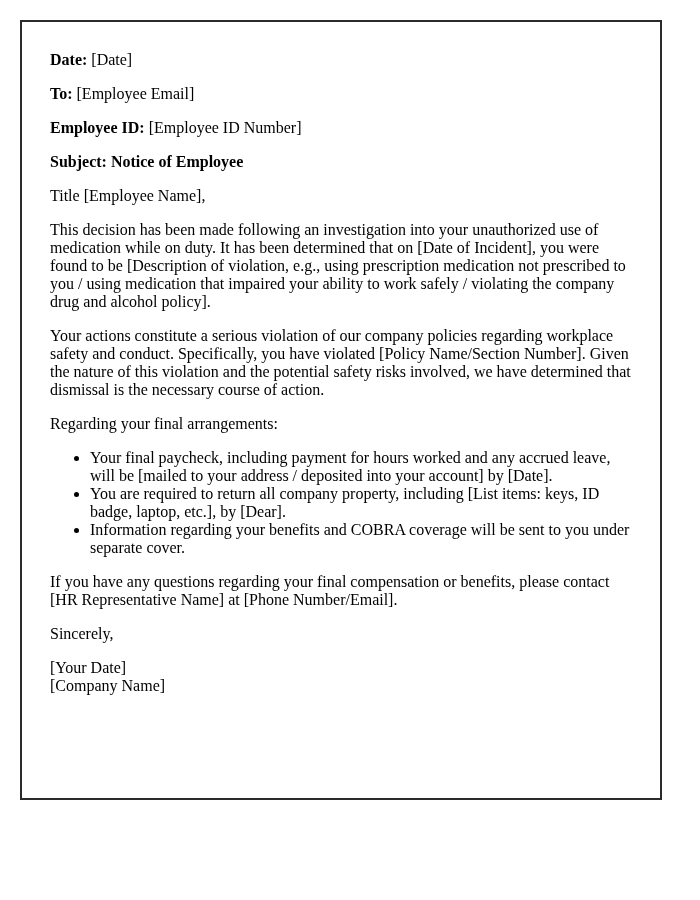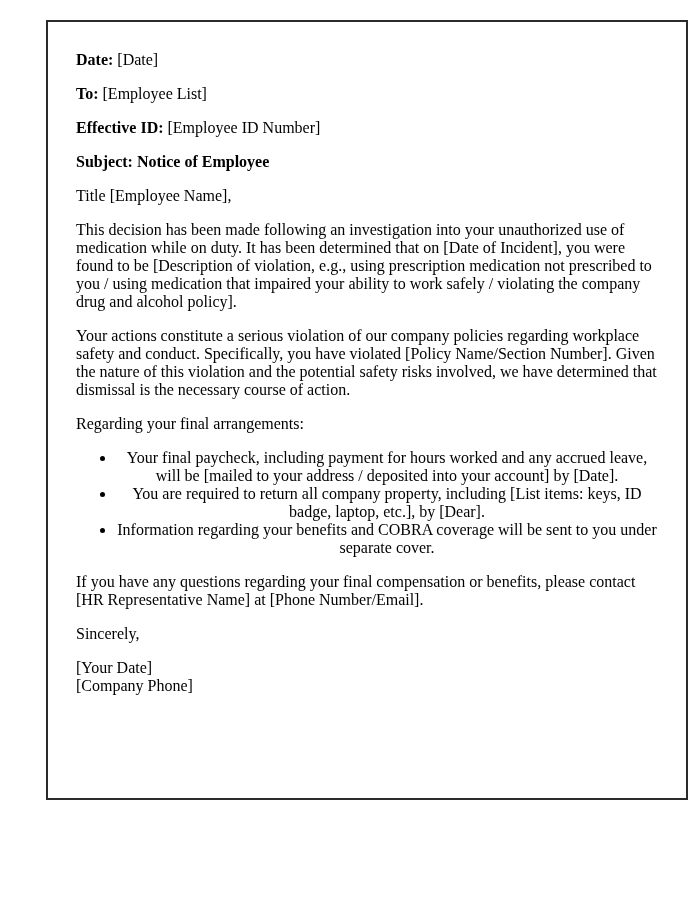--- a/index.html
+++ b/index.html
@@ -17,50 +17,48 @@
     left: 20px;
     top: 20px;
     width: 642px;
     height: 780px;
     border: 2px solid #2b2b2b;
     background: #ffffff;
     padding: 13px 28px 20px 28px;
     font-size: 16px;
     line-height: normal;
     overflow: hidden;
-    margin-left: 26px;
   }
   .letter-document p {
     margin: 16px 0;
   }
   .letter-document p:first-child {
     margin-top: 16px;
   }
   .bold { font-weight: bold; }
   ul.final-arrangements {
     margin: 16px 0;
     padding-left: 40px;
   }
   ul.final-arrangements li {
     margin: 0;
     padding: 0;
-    text-align: center;
   }
   .sig-line { display: block; }
 </style>
 </head>
 <body>
 
 <div class="letter-document">
 
   <p><span class="bold">Date:</span> <span>[Date]</span></p>
 
-  <p><span class="bold">To:</span> <span>[Employee List]</span></p>
+  <p><span class="bold">To:</span> <span>[Employee Email]</span></p>
 
-  <p><span class="bold">Effective ID:</span> <span>[Employee ID Number]</span></p>
+  <p><span class="bold">Employee ID:</span> <span>[Employee ID Number]</span></p>
 
   <p class="bold">Subject: Notice of Employee</p>
 
   <p>Title [Employee Name],</p>
 
 
   <p>This decision has been made following an investigation into your unauthorized use of medication while on duty. It has been determined that on [Date of Incident], you were found to be [Description of violation, e.g., using prescription medication not prescribed to you / using medication that impaired your ability to work safely / violating the company drug and alcohol policy].</p>
 
   <p>Your actions constitute a serious violation of our company policies regarding workplace safety and conduct. Specifically, you have violated [Policy Name/Section Number]. Given the nature of this violation and the potential safety risks involved, we have determined that dismissal is the necessary course of action.</p>
 
@@ -71,16 +69,16 @@
     <li>You are required to return all company property, including [List items: keys, ID badge, laptop, etc.], by [Dear].</li>
     <li>Information regarding your benefits and COBRA coverage will be sent to you under separate cover.</li>
   </ul>
 
   <p>If you have any questions regarding your final compensation or benefits, please contact [HR Representative Name] at [Phone Number/Email].</p>
 
   <p>Sincerely,</p>
 
   <p>
     <span class="sig-line">[Your Date]</span>
-    <span class="sig-line">[Company Phone]</span>
+    <span class="sig-line">[Company Name]</span>
   </p>
 
 </div>
 
 </body></html>

